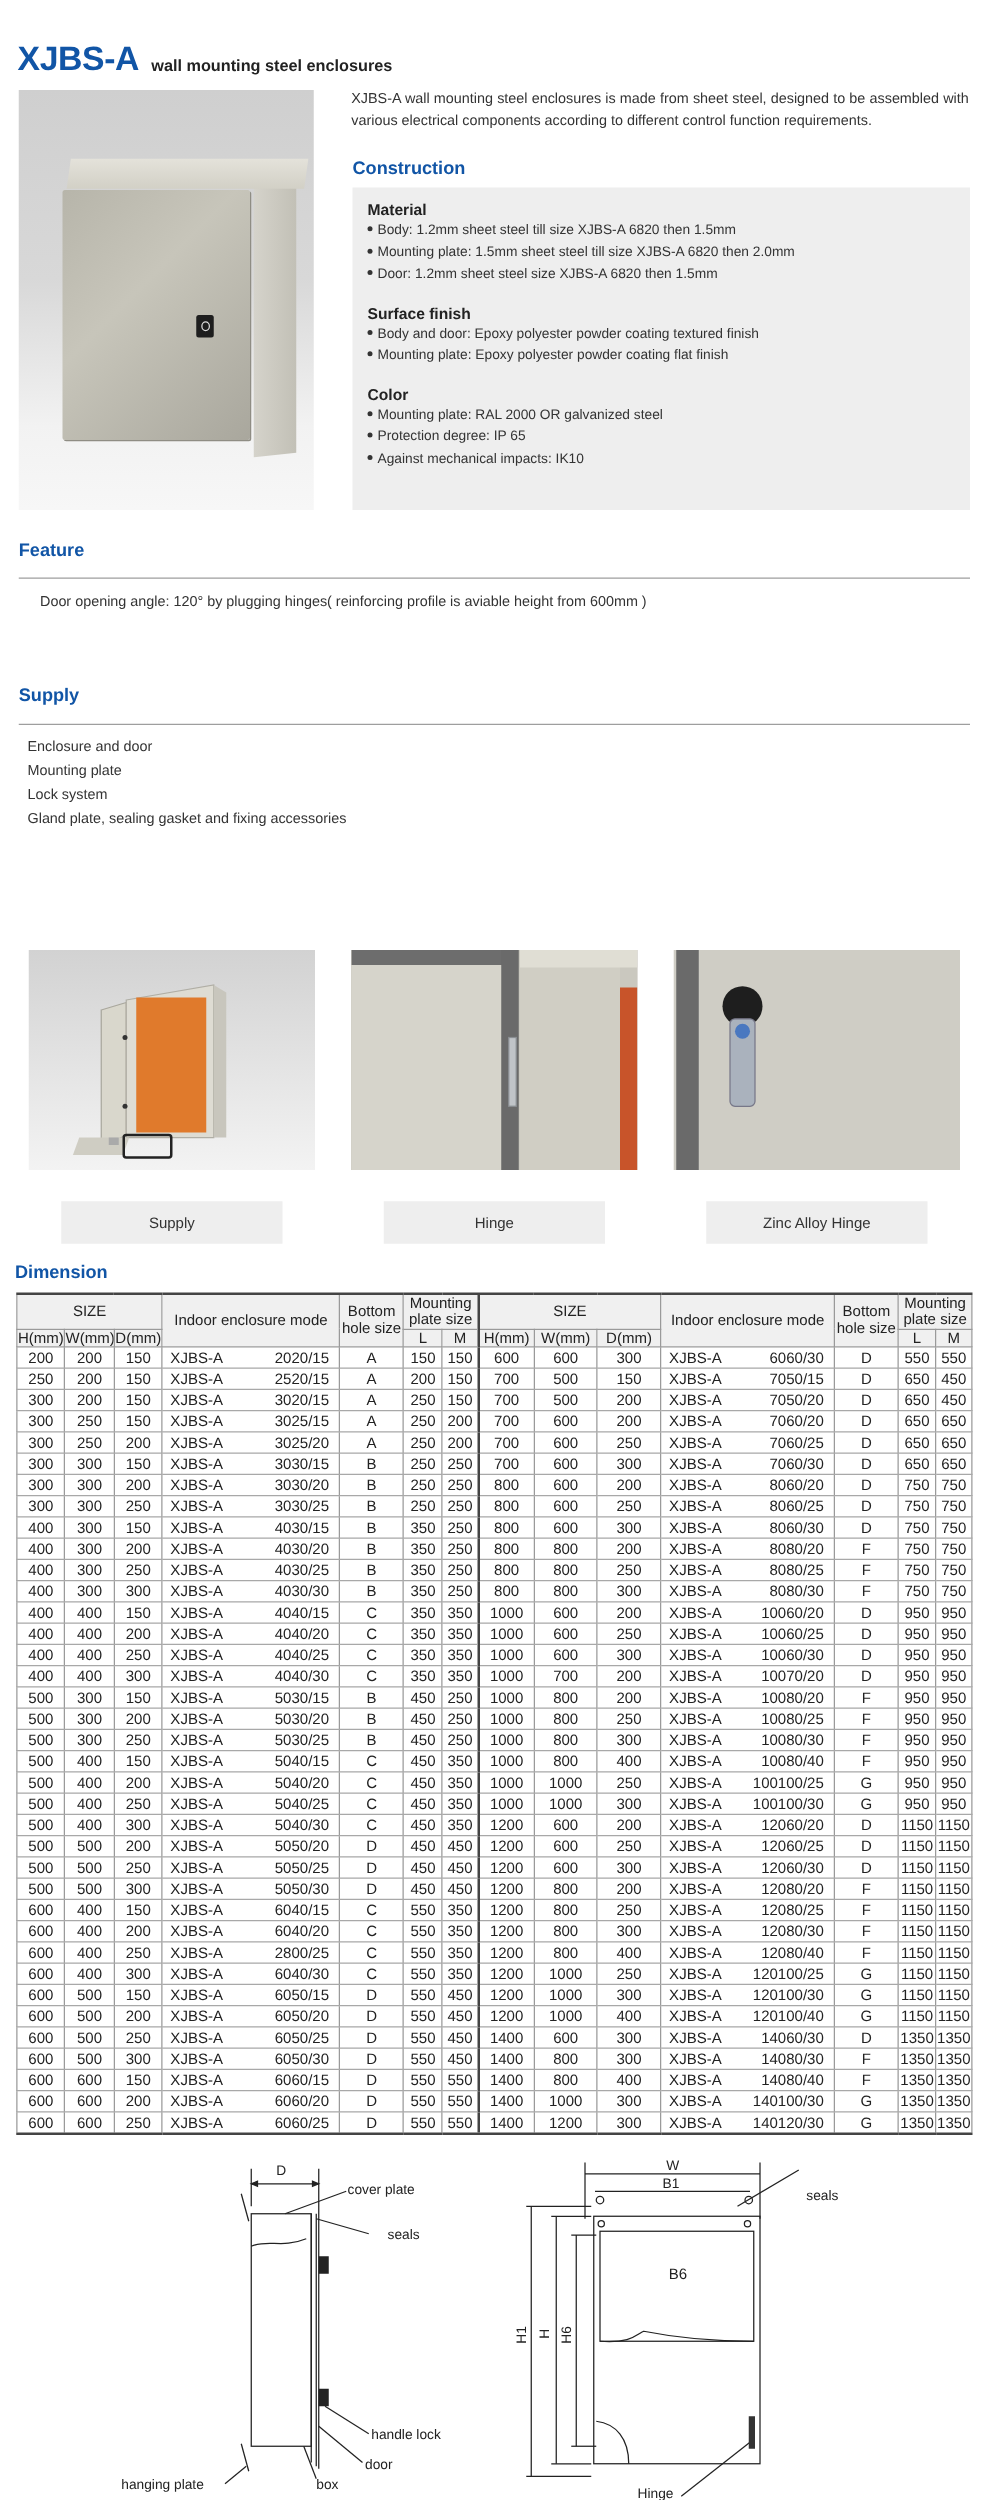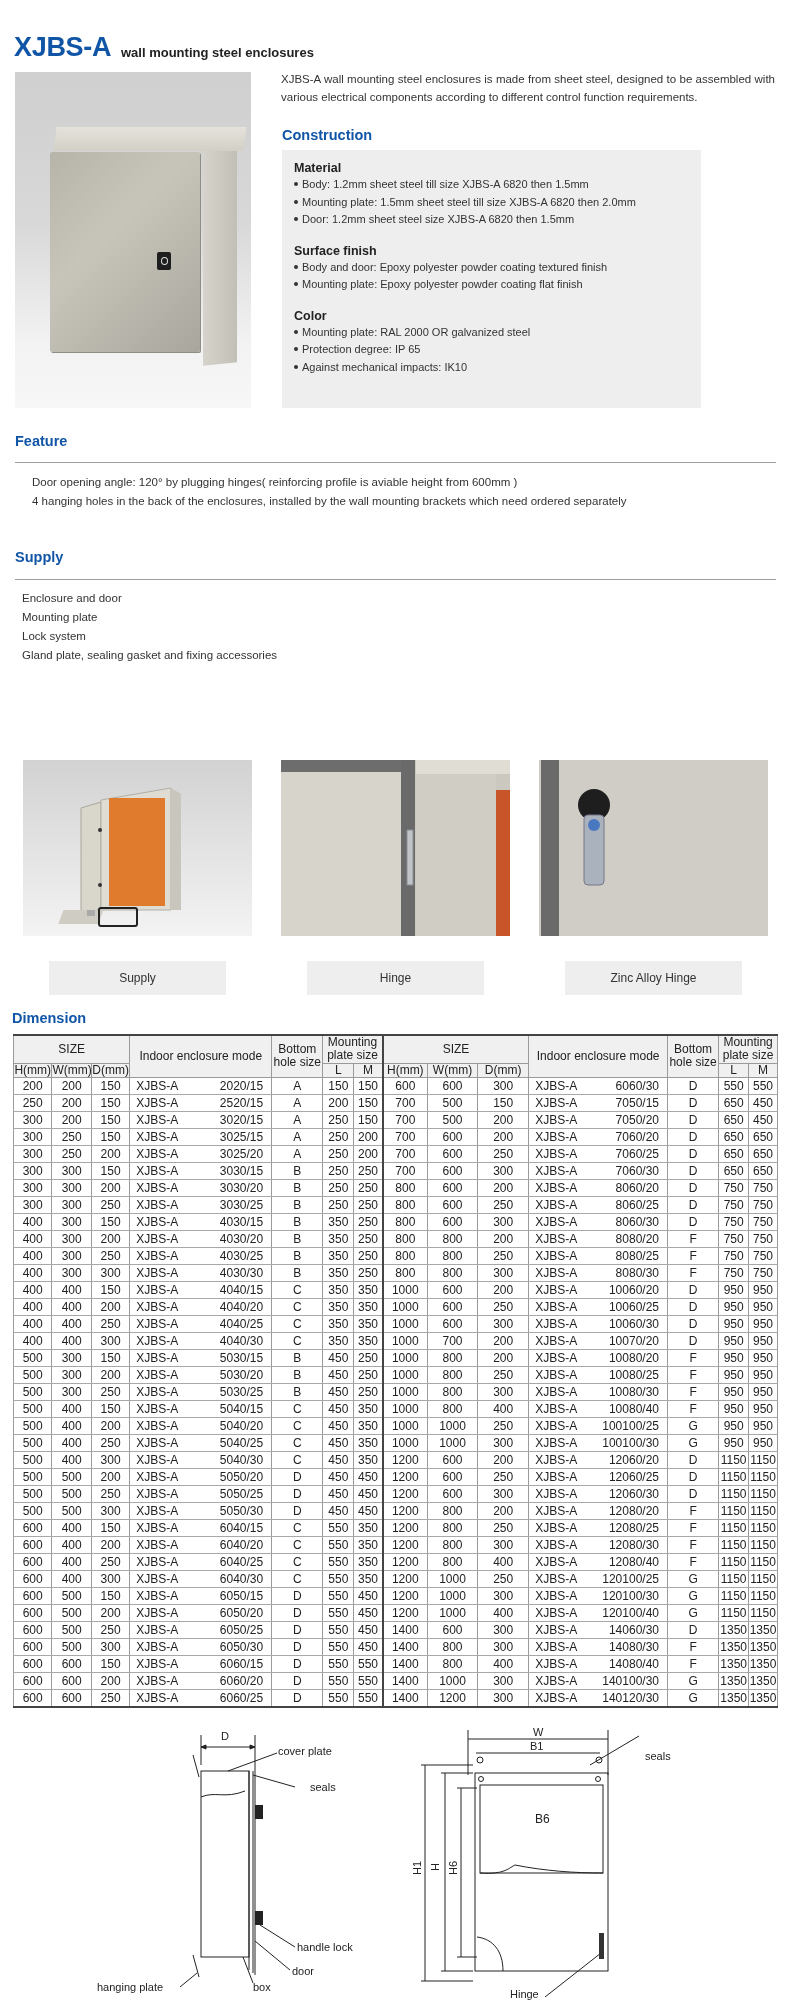--- a/index.html
+++ b/index.html
@@ -13,21 +13,21 @@
 
   .hero-img { left: 15px; top: 72px; width: 236px; height: 336px; background: linear-gradient(180deg,#cfcfcf 0%,#d8d8d8 45%,#f2f2f2 80%,#f7f7f7 100%); overflow: hidden; }
   .hero-img .box-top { position:absolute; left:40px; top:55px; width:190px; height:24px; background:linear-gradient(180deg,#e4e2da,#d2d0c6); transform: skewX(-8deg); }
   .hero-img .box-door { position:absolute; left:35px; top:80px; width:150px; height:200px; background: linear-gradient(135deg,#b7b5aa 0%,#c7c5ba 40%,#a9a79d 100%); border-radius:2px; box-shadow: 1px 1px 0 #8f8d84; }
   .hero-img .box-side { position:absolute; left:188px; top:72px; width:34px; height:220px; background: linear-gradient(90deg,#d5d3cb,#c2c0b6); transform: skewY(-6deg); }
   .hero-img .lock { position:absolute; left:142px; top:180px; width:14px; height:18px; background:#1e1e1e; border-radius:2px; }
   .hero-img .lock::after { content:""; position:absolute; left:4px; top:5px; width:5px; height:6px; border:1px solid #ddd; border-radius:50%; }
 
   .intro { left: 281px; top: 70px; width: 494px; font-size: 11.5px; line-height: 18px; text-align: justify; color: #333; }
   .h-construction { left: 282px; top: 127px; font-size: 14.5px; font-weight: bold; color: #1155a6; }
-  .construct-panel { left: 282px; top: 150px; width: 419px; height: 258px; background: #eeeeee; padding: 10px 12px; }
+  .construct-panel { left: 282px; top: 150px; width: 494px; height: 258px; background: #eeeeee; padding: 10px 12px; }
   .cp-head { font-size: 12.5px; font-weight: bold; color: #222; margin-top: 0; line-height: 16px; }
   .cp-head.gap { margin-top: 14px; }
   .cp-item { font-size: 11px; line-height: 17.5px; color: #333; padding-left: 0; }
   .cp-item .dot { display:inline-block; width:4px; height:4px; border-radius:50%; background:#333; margin-right:4px; vertical-align: middle; position: relative; top: -1px; }
 
   
   .sec-head { left: 15px; font-size: 14.5px; font-weight: bold; color: #1155a6; }
   .sec-rule { left: 15px; width: 761px; height: 1px; background: #9e9e9e; }
   .feat-list { left: 32px; top: 473px; font-size: 11.5px; line-height: 19px; color: #333; }
   .supply-list { left: 22px; top: 589px; font-size: 11.5px; line-height: 19px; color: #333; }
@@ -84,21 +84,20 @@
   <div class="cp-head gap">Color</div>
   <div class="cp-item"><span class="dot"></span><span>Mounting plate: RAL 2000 OR galvanized steel</span></div>
   <div class="cp-item"><span class="dot"></span><span>Protection degree: IP 65</span></div>
   <div class="cp-item"><span class="dot"></span><span>Against mechanical impacts: IK10</span></div>
 </div>
 
 <div class="abs sec-head" style="top:433px;">Feature</div>
 <div class="abs sec-rule" style="top:462px;"></div>
 <div class="abs feat-list">
   <div>Door opening angle: 120°  by plugging hinges( reinforcing profile is aviable height from 600mm )</div>
-  <div>4 hanging holes in the back of the enclosures, installed by the wall mounting brackets which need ordered separately</div>
 </div>
 
 <div class="abs sec-head" style="top:549px;">Supply</div>
 <div class="abs sec-rule" style="top:579px;"></div>
 <div class="abs supply-list">
   <div>Enclosure and door</div>
   <div>Mounting plate</div>
   <div>Lock system</div>
   <div>Gland plate, sealing gasket and fixing accessories</div>
 </div>
@@ -630,21 +629,21 @@
         <td>300</td>
         <td class="mode"><span>XJBS-A</span><span class="m2">12080/30</span></td>
         <td>F</td>
         <td>1150</td>
         <td>1150</td>
       </tr>
       <tr>
         <td>600</td>
         <td>400</td>
         <td>250</td>
-        <td class="mode"><span>XJBS-A</span><span class="m2">6040/25</span></td>
+        <td class="mode"><span>XJBS-A</span><span class="m2">2800/25</span></td>
         <td>C</td>
         <td>550</td>
         <td>350</td>
         <td class="sep">1200</td>
         <td>800</td>
         <td>400</td>
         <td class="mode"><span>XJBS-A</span><span class="m2">12080/40</span></td>
         <td>F</td>
         <td>1150</td>
         <td>1150</td>

